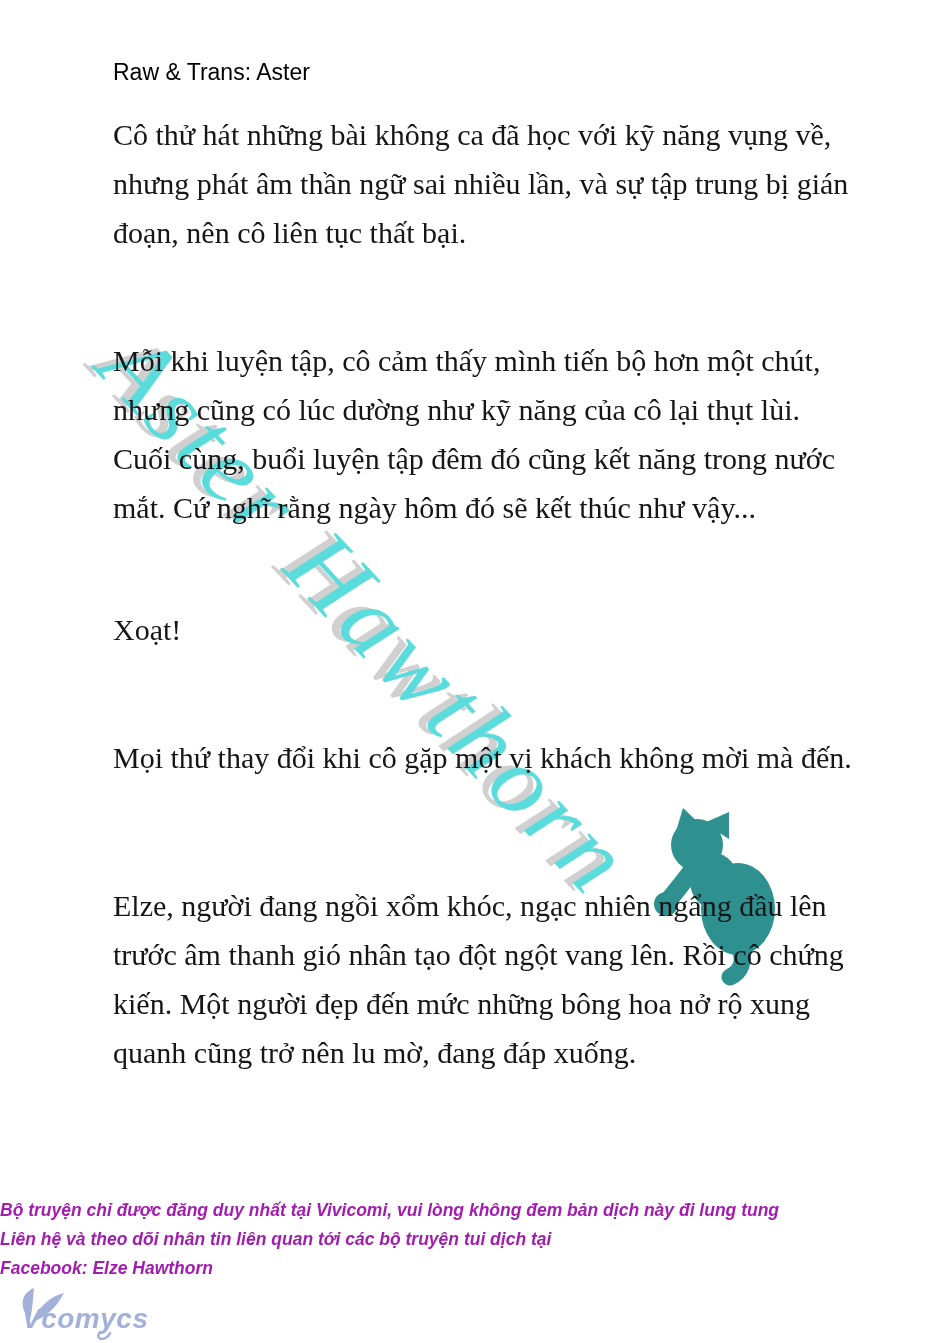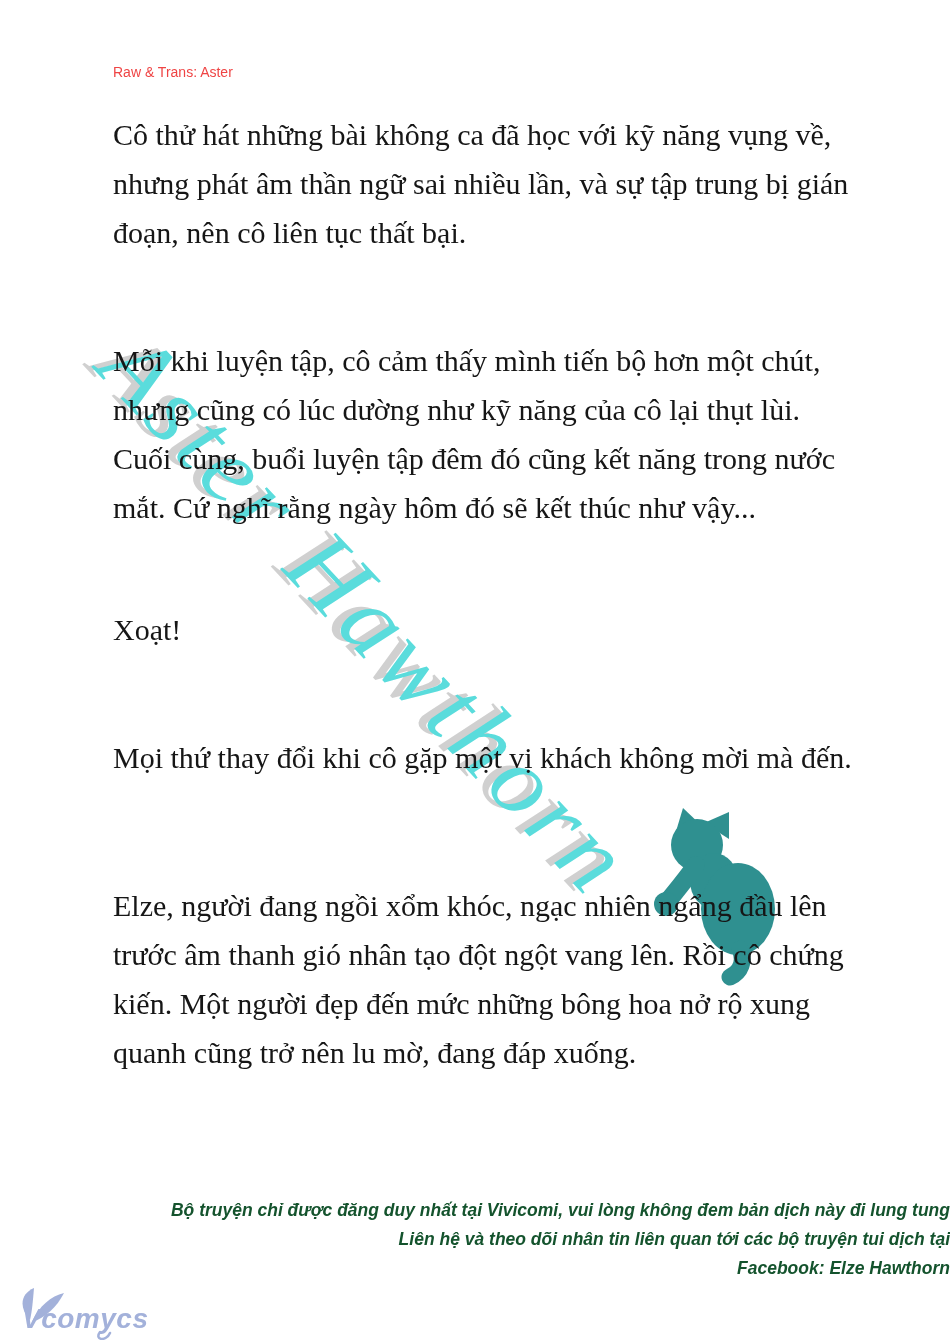--- a/index.html
+++ b/index.html
@@ -10,23 +10,23 @@
     background: #ffffff;
     overflow: hidden;
     font-family: "Liberation Serif", "DejaVu Serif", serif;
     color: #161616;
   }
   .header-credit {
     position: absolute;
     left: 113px;
     top: 58px;
     font-family: "Liberation Sans", "DejaVu Sans", sans-serif;
-    font-size: 14px;
+    font-size: 23px;
     line-height: 28px;
-    color: #ef4444;
+    color: #000000;
     white-space: nowrap;
     z-index: 4;
   }
   .watermark {
     position: absolute;
     left: 158px;
     top: 312px;
     font-family: "Liberation Serif", "DejaVu Serif", serif;
     font-style: italic;
     font-size: 100px;
@@ -56,27 +56,27 @@
   .p-1 { top: 110px; }
   .p-2 { top: 336px; }
   .p-3 { top: 605px; }
   .p-4 { top: 733px; text-align: center; }
   .p-5 { top: 855px; margin-top: 26px; }
   .footer {
     position: absolute;
     left: 0;
     top: 1196px;
     width: 950px;
-    text-align: right;
+    text-align: left;
     font-family: "Liberation Sans", "DejaVu Sans", sans-serif;
     font-style: italic;
     font-weight: bold;
     font-size: 17.5px;
     line-height: 29px;
-    color: #14532d;
+    color: #a21caf;
     z-index: 3;
   }
   .logo-svg {
     position: absolute;
     left: 14px;
     top: 1286px;
     width: 160px;
     height: 54px;
     z-index: 2;
     opacity: 0.85;

